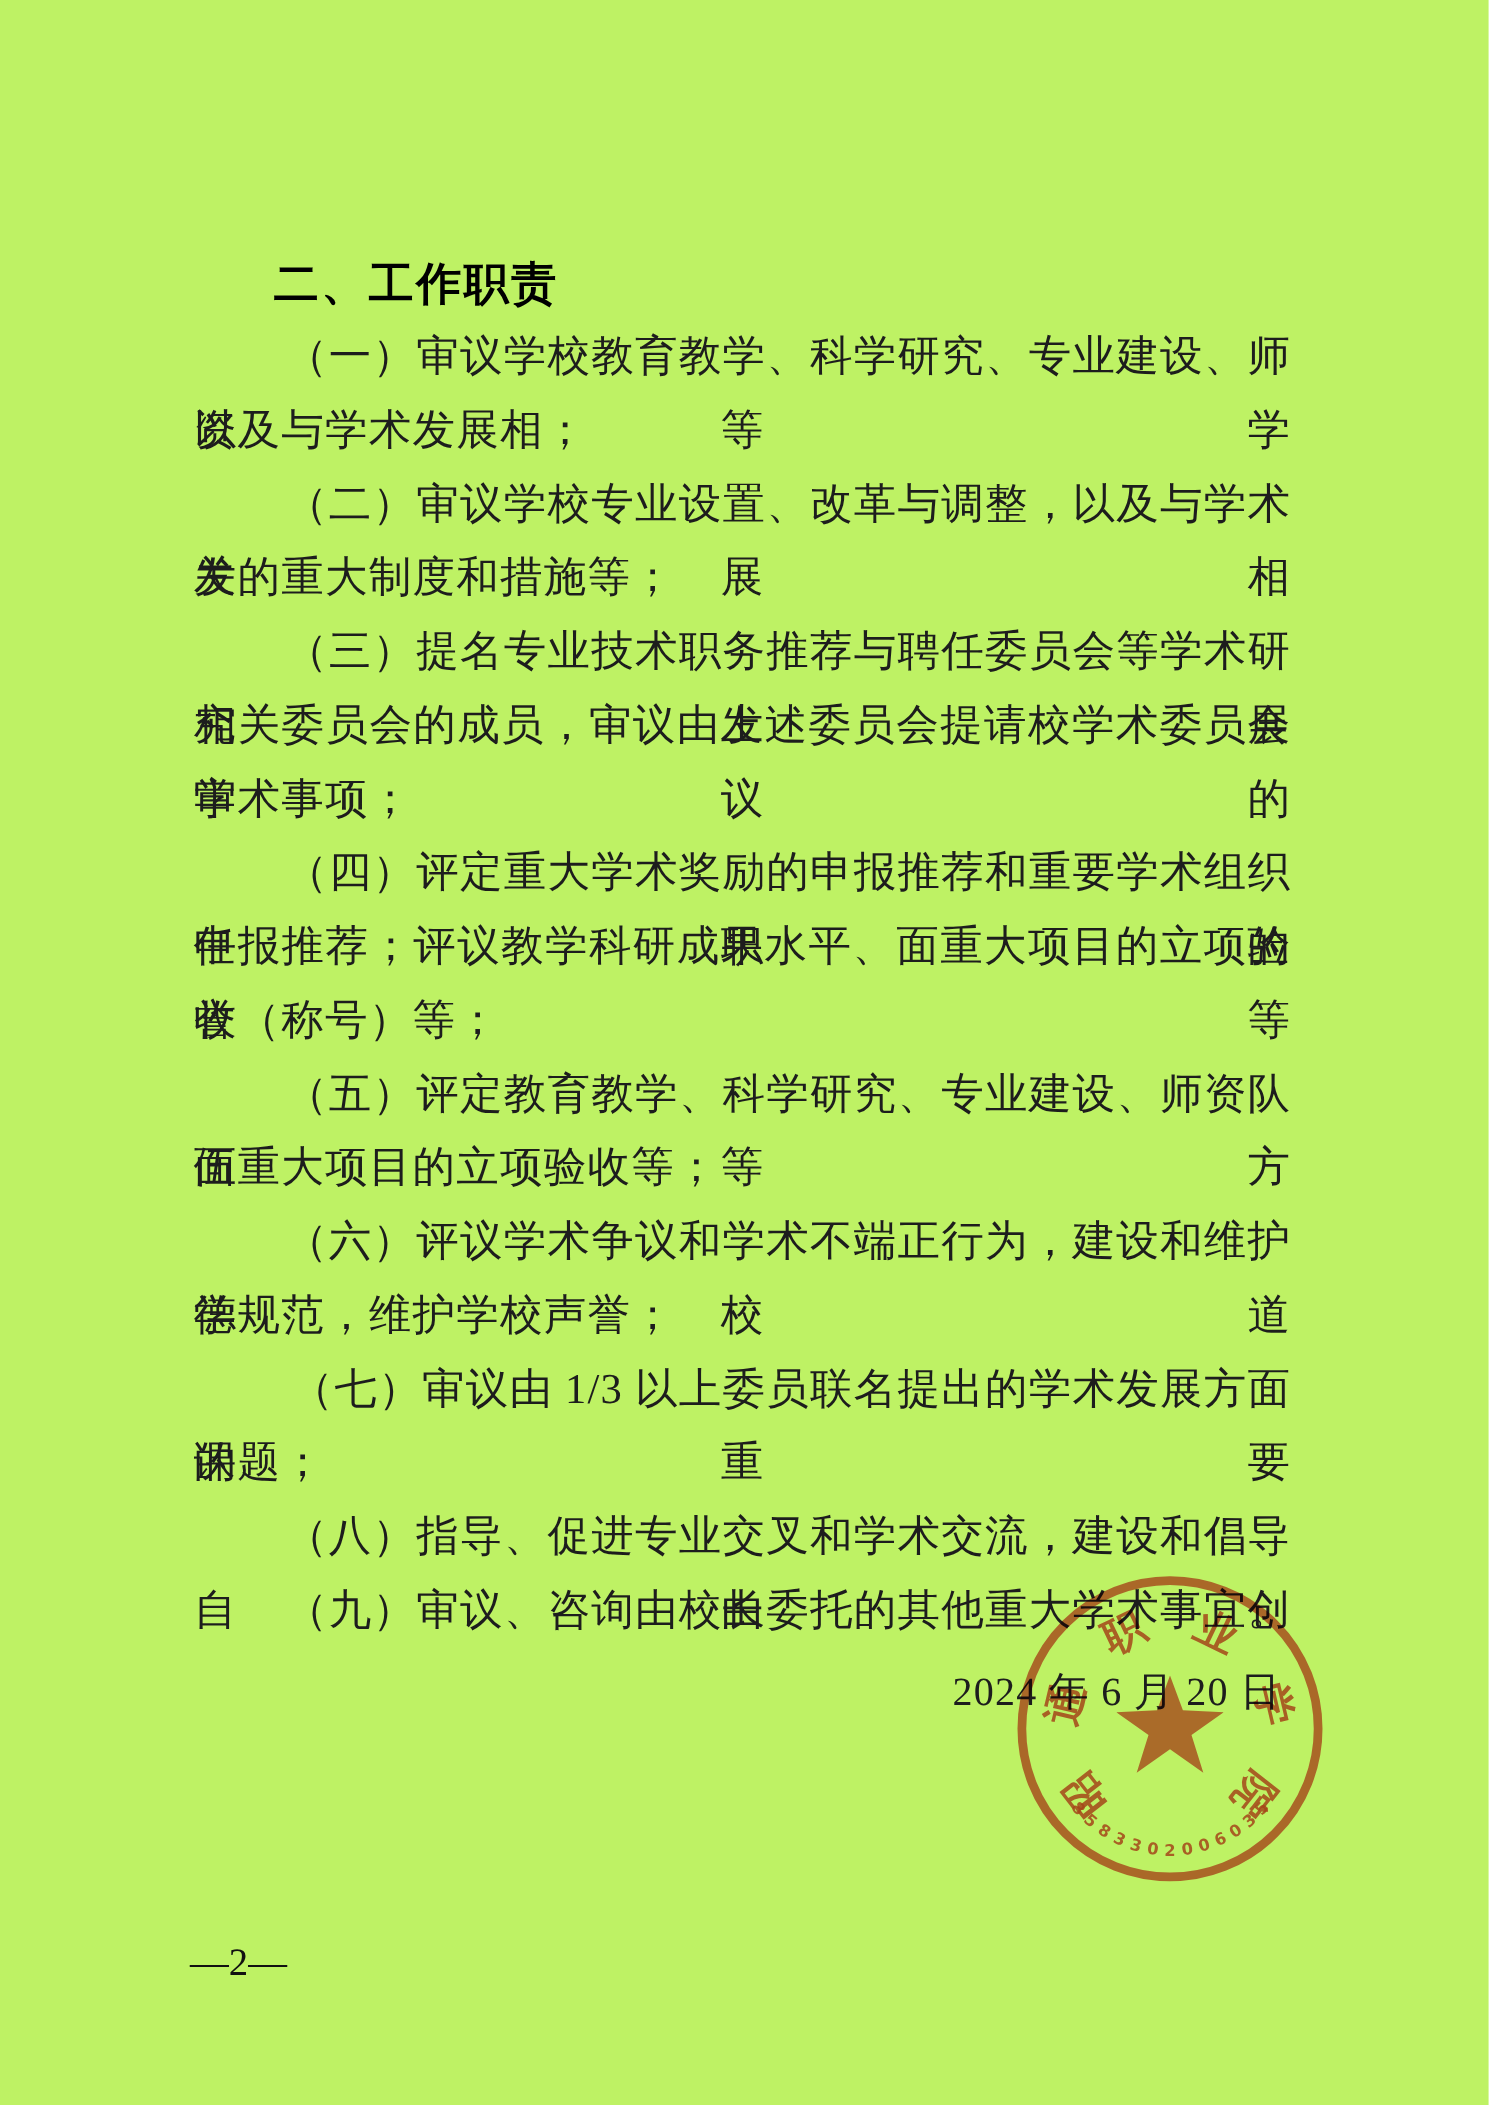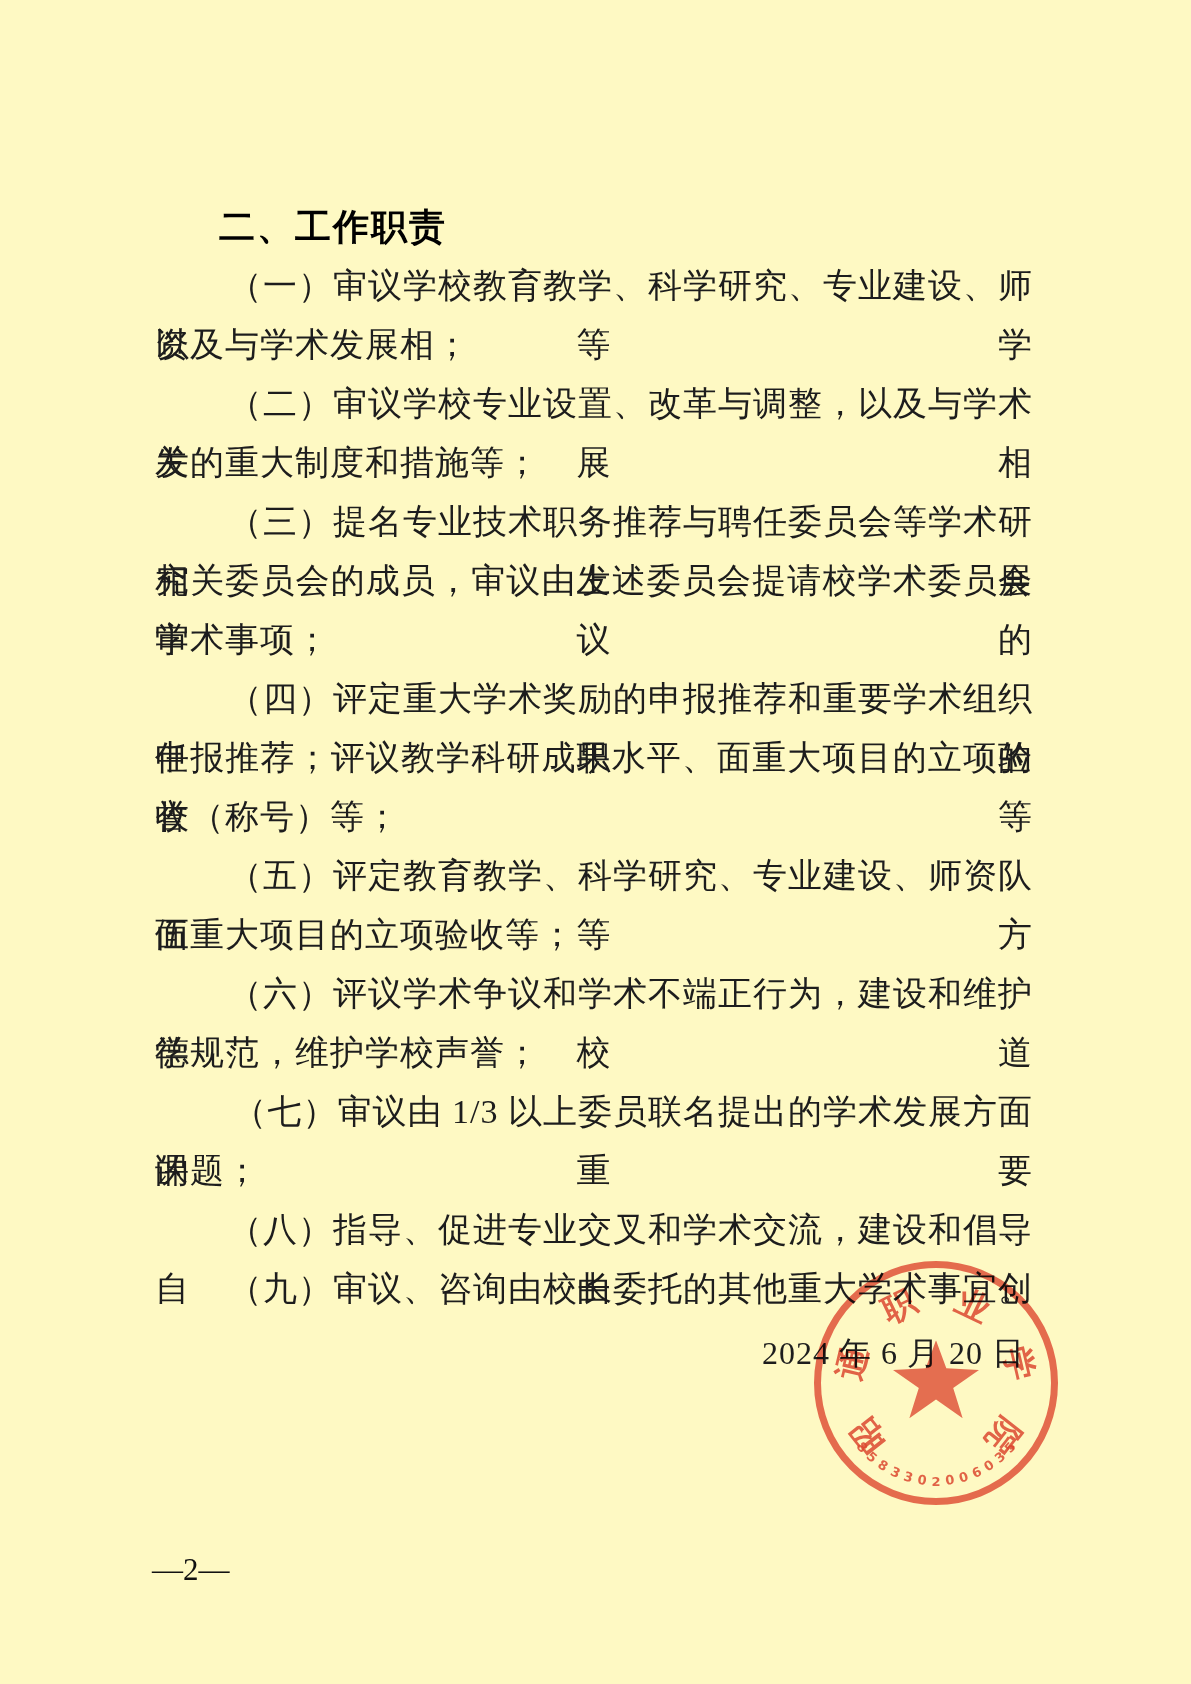--- a/index.html
+++ b/index.html
@@ -5,21 +5,21 @@
   html, body { margin: 0; padding: 0; }
   body {
     width: 1191px; height: 1684px;
     background: #ffffff;
     font-family: "Liberation Serif", "DejaVu Serif", serif;
     position: relative;
     overflow: hidden;
   }
   .page {
     position: absolute; inset: 0;
-    background: #fef9c3;
+    background: #bef264;
   }
   .column {
     position: absolute;
     left: 155px; top: 197px; width: 878px;
   }
   .line {
     font-size: 34px;
     line-height: 59px;
     height: 59px;
     color: #1d1d1d;

